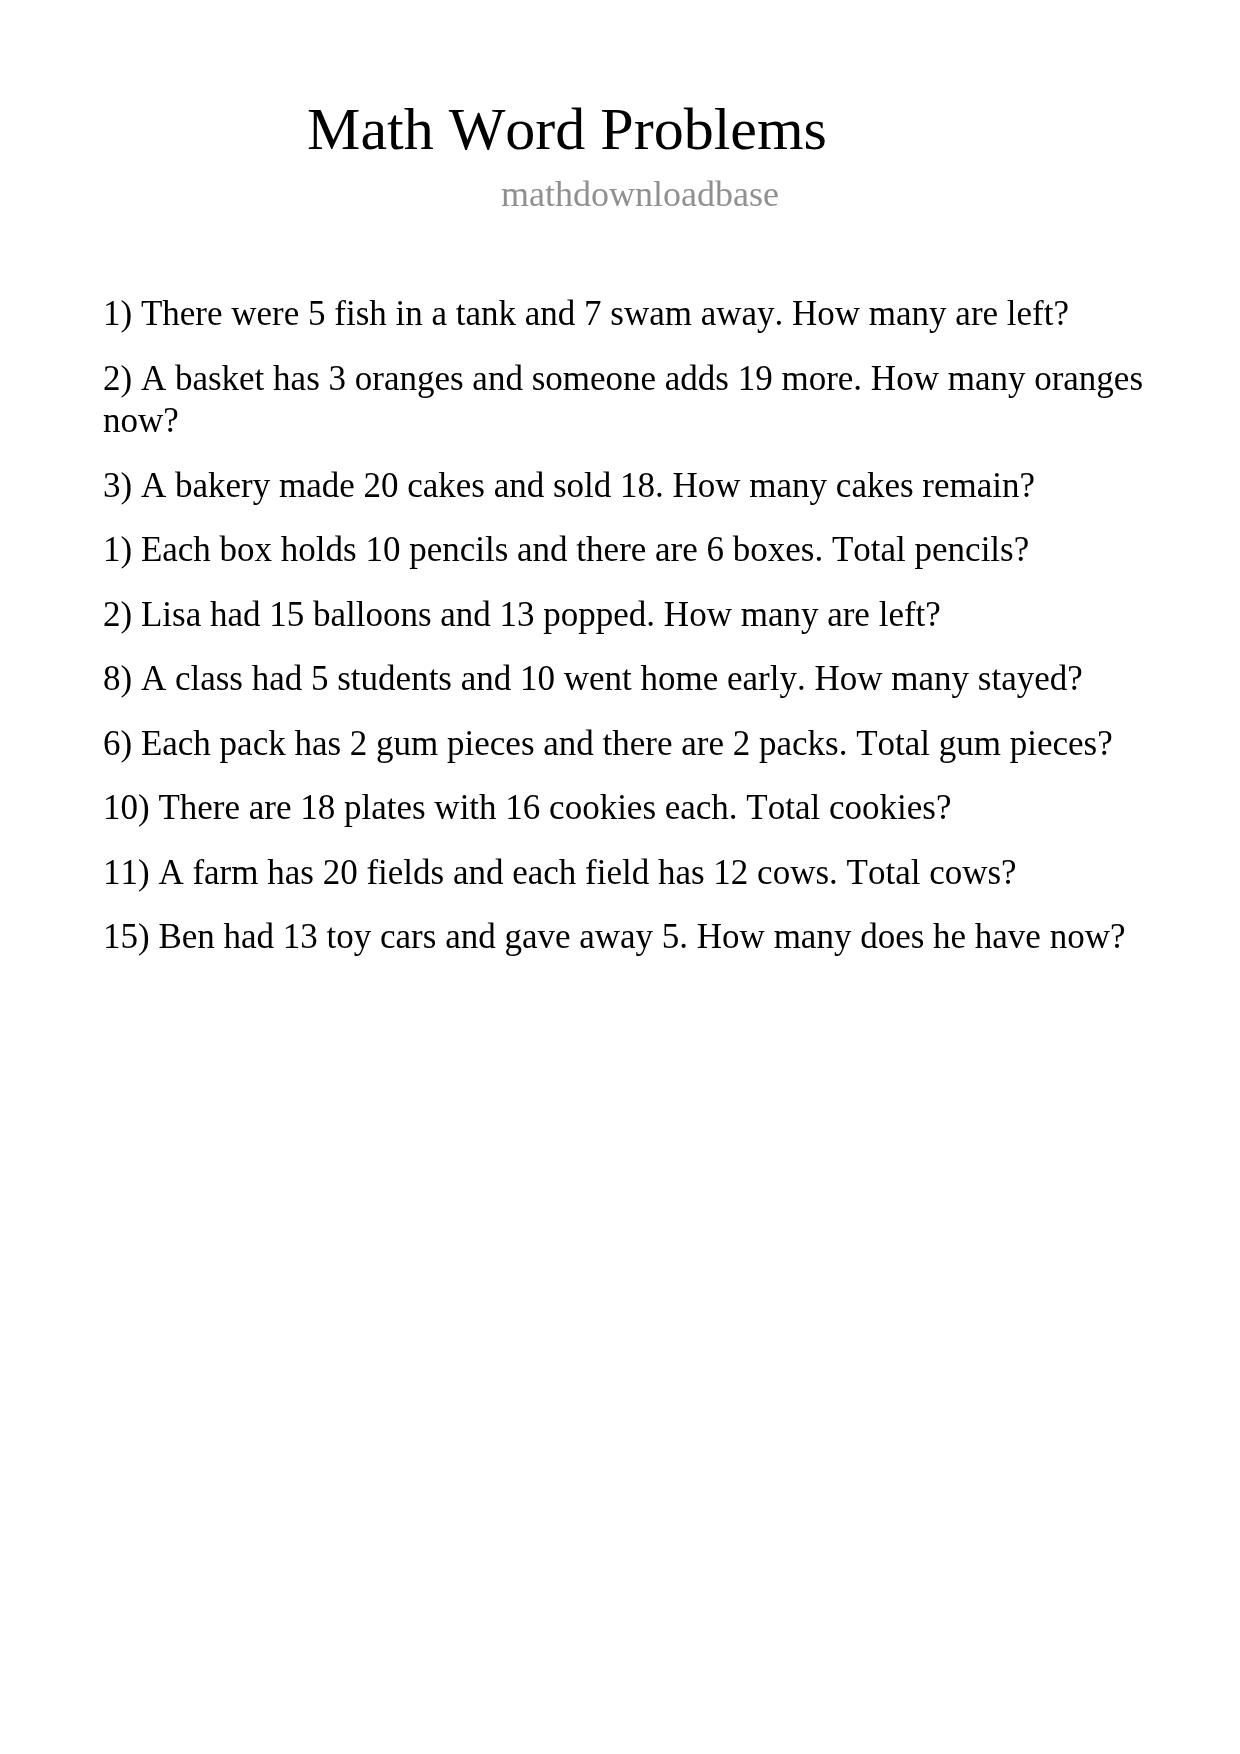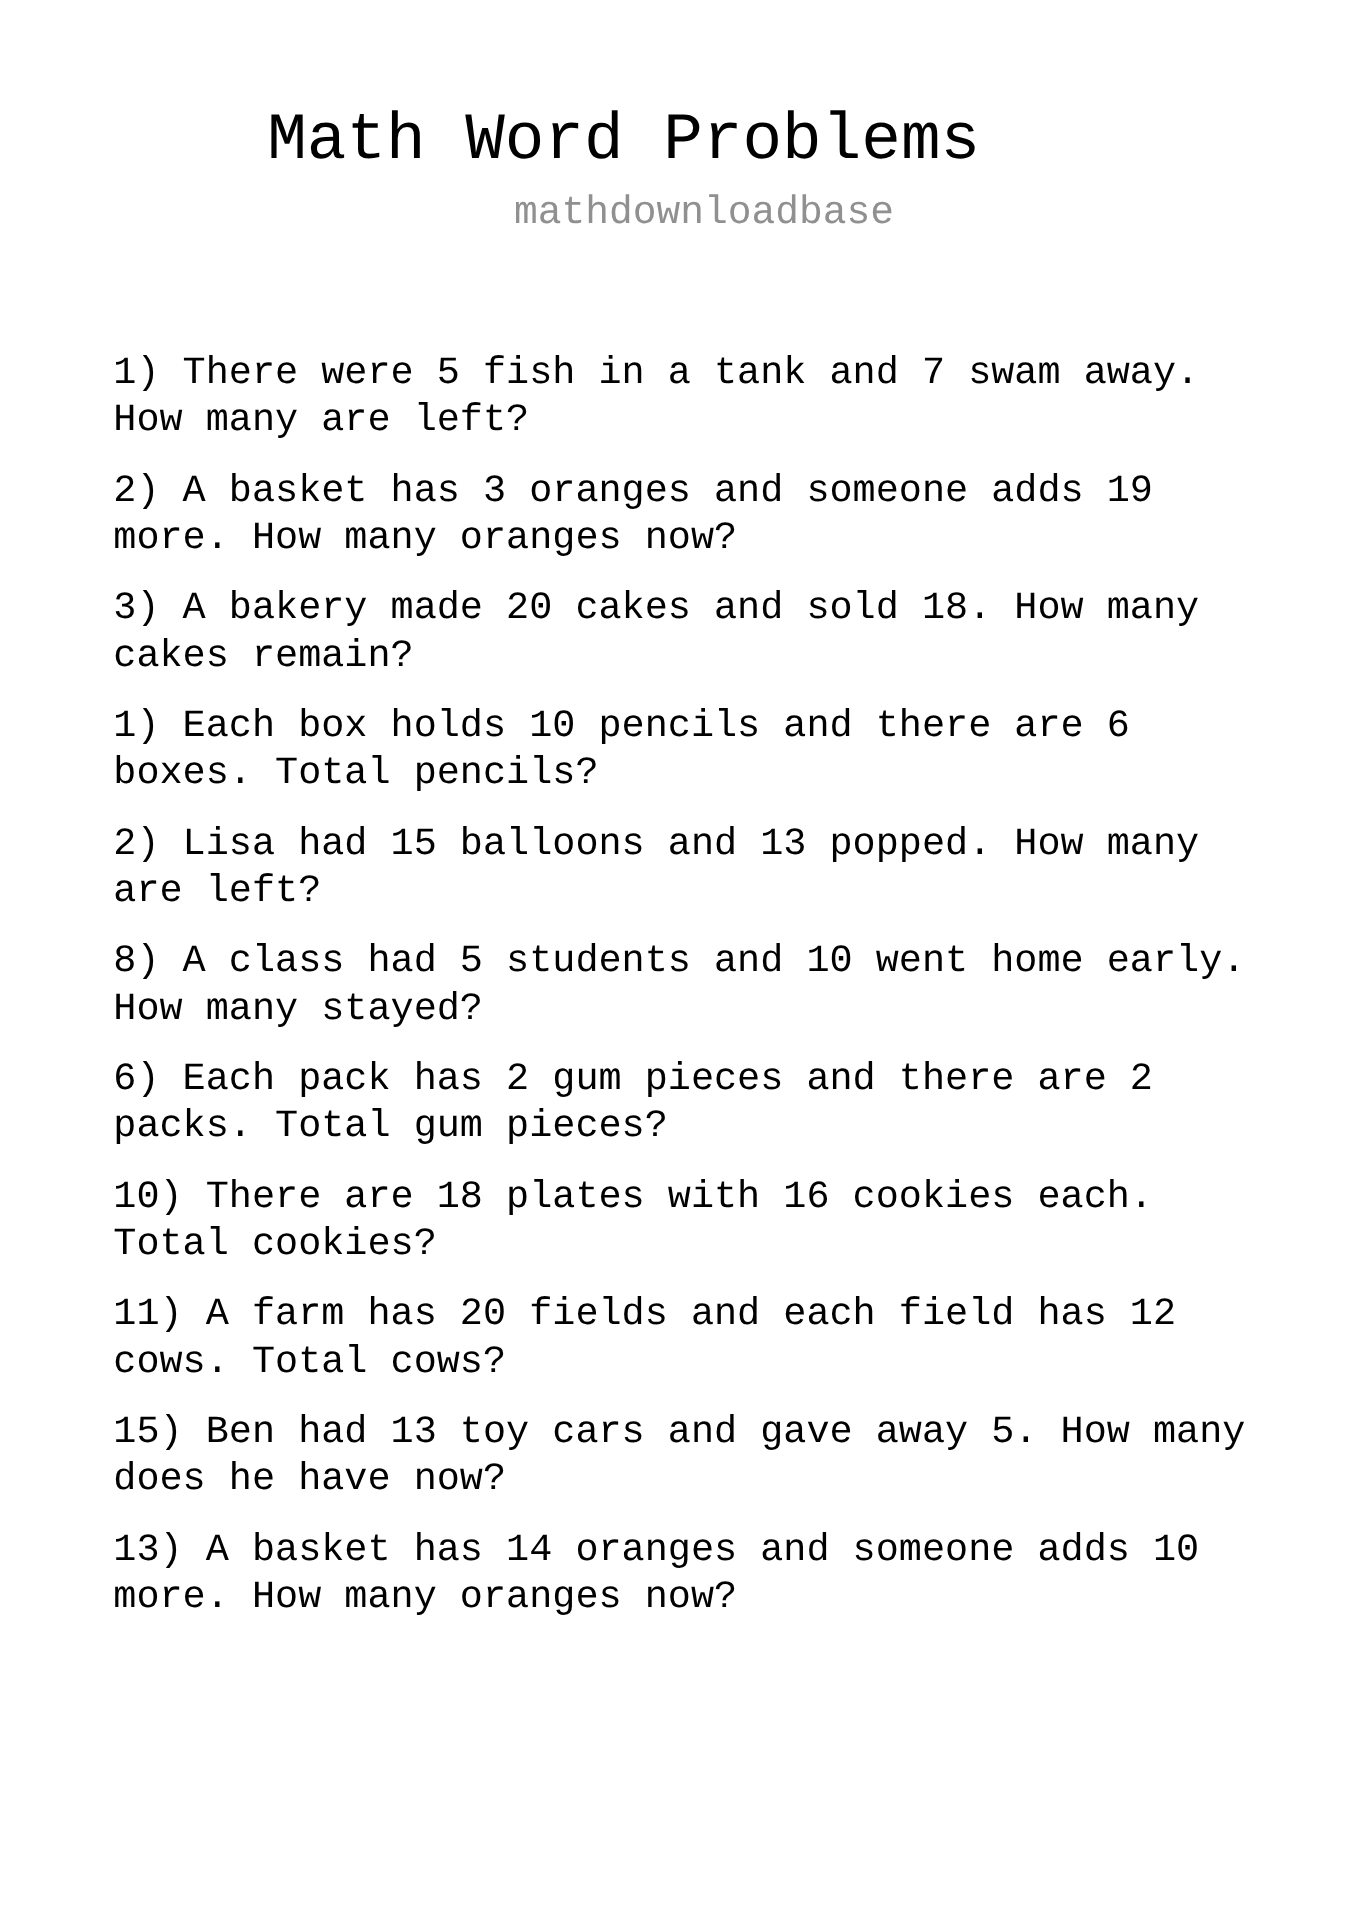--- a/index.html
+++ b/index.html
@@ -6,21 +6,21 @@
     margin: 0;
     padding: 0;
     background: #ffffff;
   }
   .page {
     position: relative;
     width: 1204px;
     height: 1754px;
     background: #ffffff;
     overflow: hidden;
-    font-family: Liberation Mono, monospace;
+    font-family: Liberation Serif, serif;
     color: #000000;
     font-kerning: none;
   }
   .title {
     margin: 0;
     padding-top: 99px;
     font-size: 60px;
     line-height: 60px;
     font-weight: 400;
     text-align: center;
@@ -34,21 +34,21 @@
     font-size: 36px;
     line-height: 36px;
     font-weight: 400;
     text-align: center;
     position: relative;
     left: 38px;
     color: #909090;
     white-space: nowrap;
   }
   .problems {
-    margin: 106px 0 0 103px;
+    margin: 81px 0 0 103px;
     width: 1045px;
     font-size: 35px;
     line-height: 42.5px;
     font-weight: 400;
     color: #000000;
   }
   .problem {
     margin: 0 0 22px 0;
     padding: 0;
   }
@@ -65,15 +65,14 @@
     <p class="problem">1) There were 5 fish in a tank and 7 swam away. How many are left?</p>
     <p class="problem">2) A basket has 3 oranges and someone adds 19 more. How many oranges now?</p>
     <p class="problem">3) A bakery made 20 cakes and sold 18. How many cakes remain?</p>
     <p class="problem">1) Each box holds 10 pencils and there are 6 boxes. Total pencils?</p>
     <p class="problem">2) Lisa had 15 balloons and 13 popped. How many are left?</p>
     <p class="problem">8) A class had 5 students and 10 went home early. How many stayed?</p>
     <p class="problem">6) Each pack has 2 gum pieces and there are 2 packs. Total gum pieces?</p>
     <p class="problem">10) There are 18 plates with 16 cookies each. Total cookies?</p>
     <p class="problem">11) A farm has 20 fields and each field has 12 cows. Total cows?</p>
     <p class="problem">15) Ben had 13 toy cars and gave away 5. How many does he have now?</p>
-    <p class="problem">13) A basket has 14 oranges and someone adds 10 more. How many oranges now?</p>
   </main>
 </div>
 
 </body></html>

